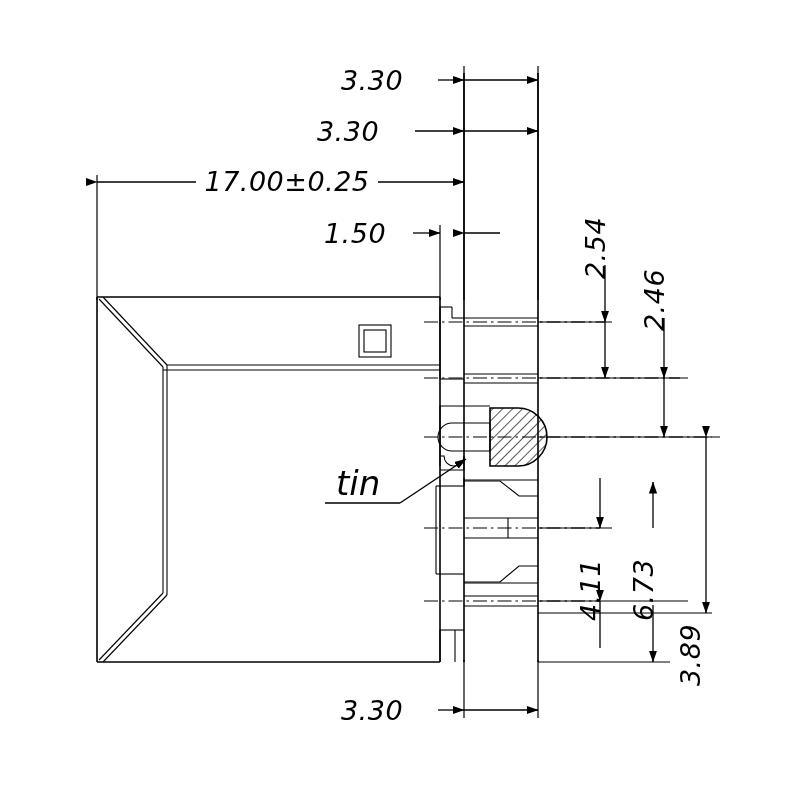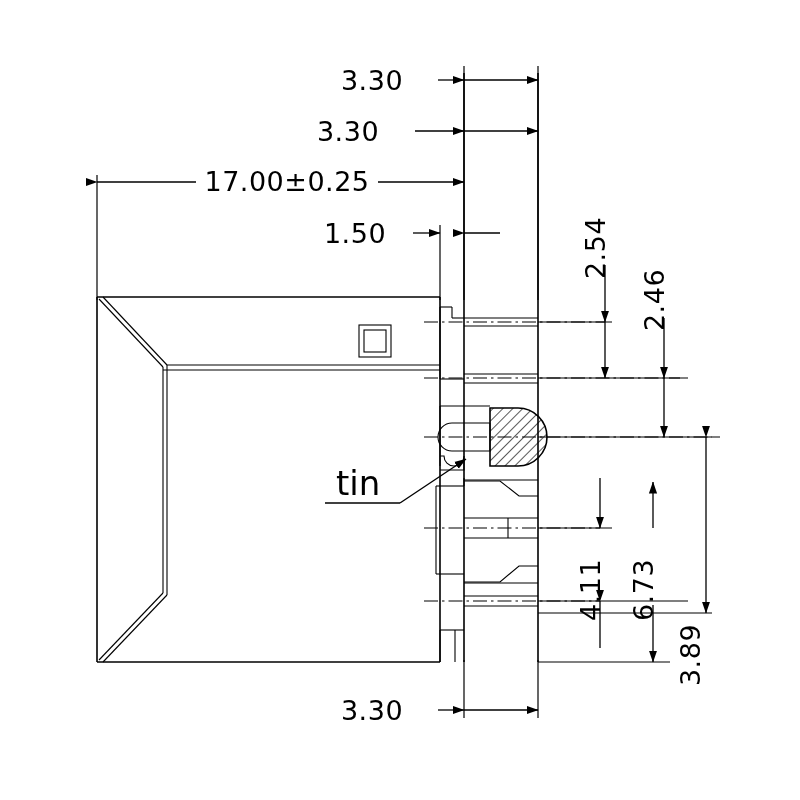--- a/index.html
+++ b/index.html
@@ -10,20 +10,21 @@
   }
   body {
     font-family: "DejaVu Sans", sans-serif;
   }
   #drawing-root {
     position: relative;
     width: 796px;
     height: 800px;
     background: #14532d;
     overflow: hidden;
+    font-style: italic;
   }
   svg#cad {
     display: block;
     width: 800px;
     height: 800px;
     background: #ffffff;
   }
   .ln {
     stroke: #000000;
     fill: none;

